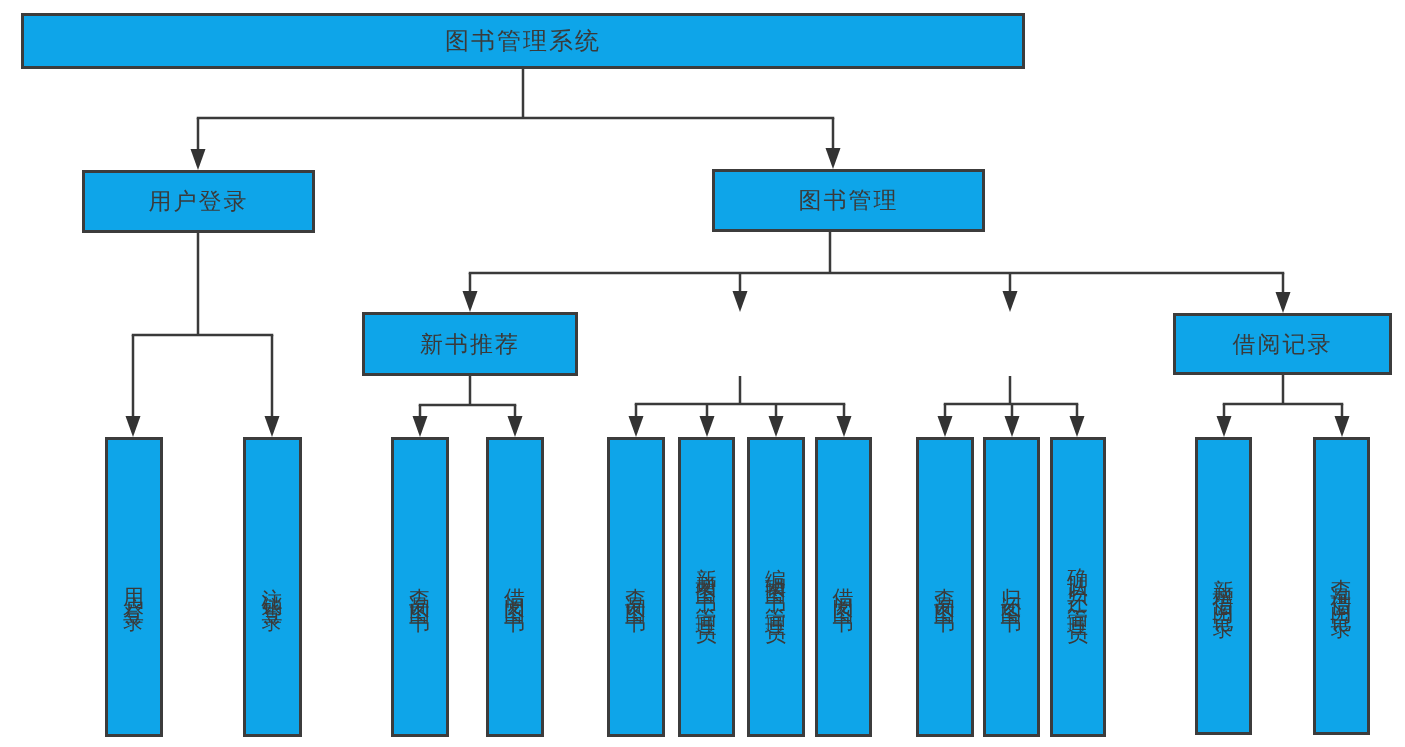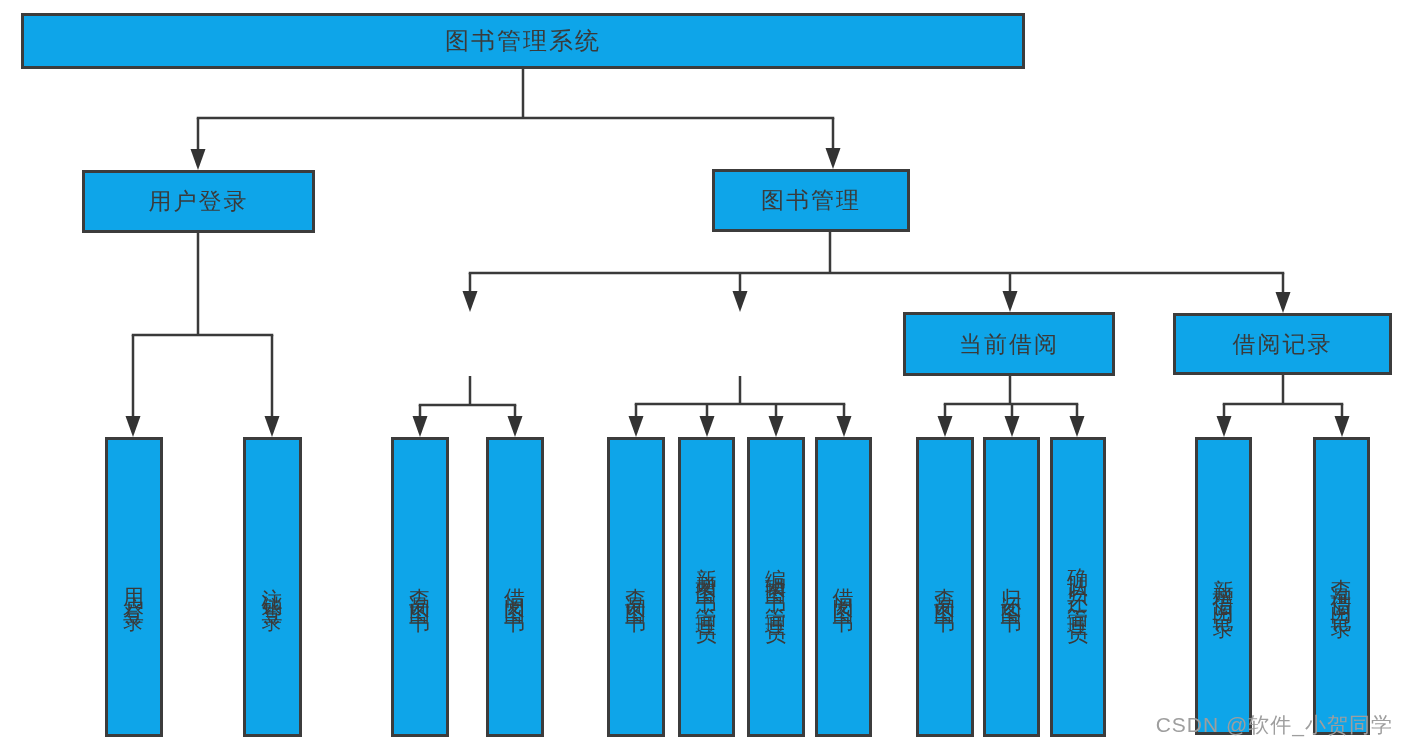--- a/index.html
+++ b/index.html
@@ -130,26 +130,26 @@
     </g>
   </svg>
 
   <div class="node hnode root-node" style="left:21px; top:13px; width:1004px; height:56px;">
     <span>图书管理系统</span>
   </div>
 
   <div class="node hnode" style="left:82px; top:170px; width:233px; height:63px;">
     <span>用户登录</span>
   </div>
-  <div class="node hnode" style="left:712px; top:169px; width:198px; height:63px;">
+  <div class="node hnode" style="left:712px; top:169px; width:273px; height:63px;">
     <span>图书管理</span>
   </div>
 
-  <div class="node hnode" style="left:903px; top:312px; width:212px; height:64px;">
-    <span>当前借阅</span>
+  <div class="node hnode" style="left:362px; top:312px; width:216px; height:64px;">
+    <span>新书推荐</span>
   </div>
   <div class="node hnode" style="left:1173px; top:313px; width:219px; height:62px;">
     <span>借阅记录</span>
   </div>
 
   <div class="node leaf" style="left:105px; top:437px;">
     <span>用户登录</span>
   </div>
   <div class="node leaf" style="left:243px; top:437px; width:59px;">
     <span>注销登录</span>
@@ -185,15 +185,14 @@
     <span>确认归还（管理员）</span>
   </div>
 
   <div class="node leaf" style="left:1195px; top:437px; width:57px; height:298px;">
     <span>新增借阅记录</span>
   </div>
   <div class="node leaf" style="left:1313px; top:437px; width:57px; height:298px;">
     <span>查询借阅记录</span>
   </div>
 
-  <div class="watermark">CSDN @软件_小贺同学</div>
 
 </div>
 
 </body></html>

